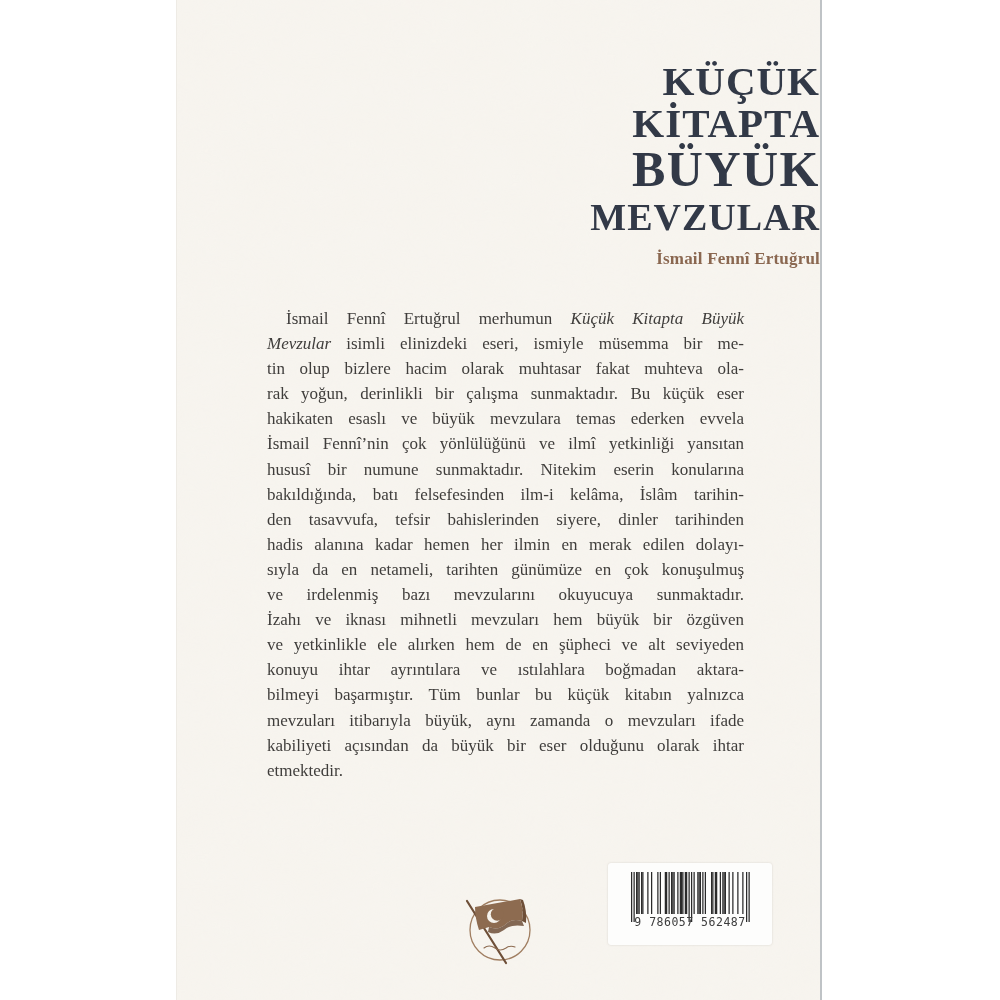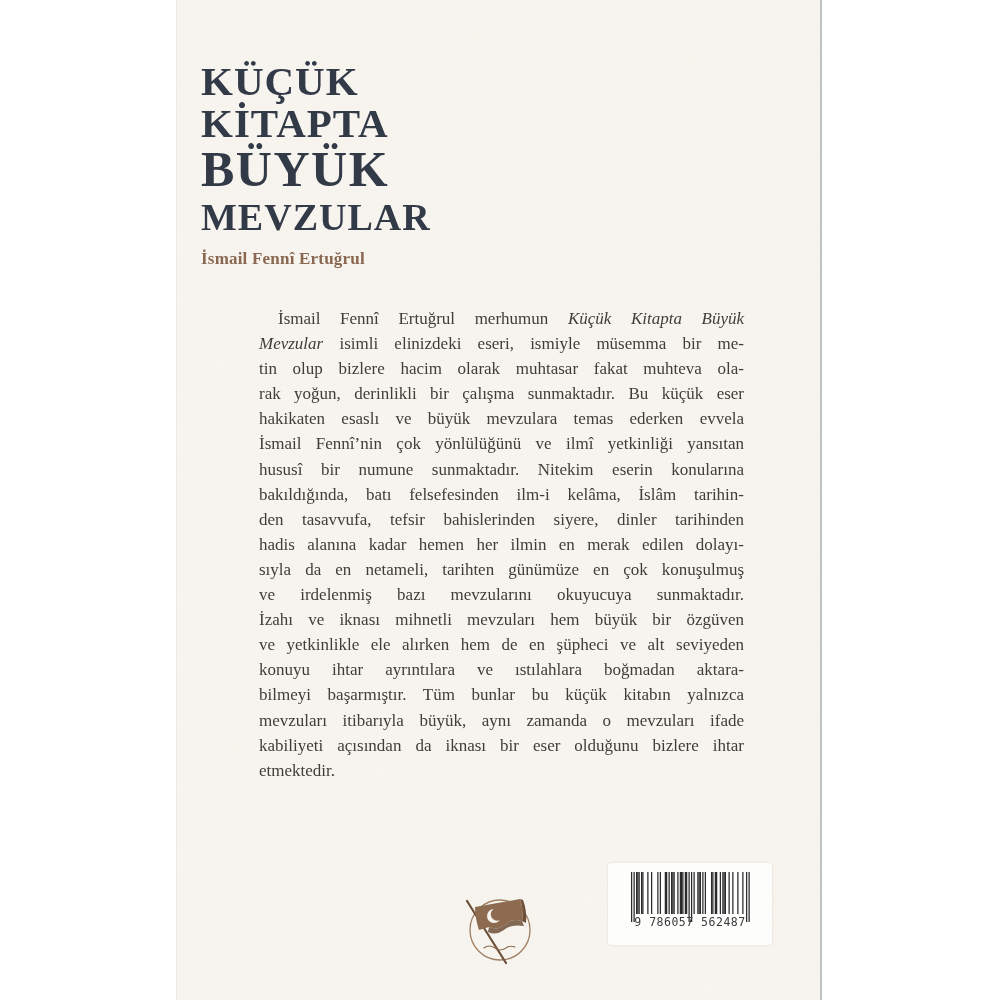--- a/index.html
+++ b/index.html
@@ -8,32 +8,32 @@
   .page { position: relative; width: 1000px; height: 1000px; background: #ffffff; }
 
   .cover {
     position: absolute; left: 176px; top: 0; width: 646px; height: 1000px;
     background: var(--paper, #f6f3ed);
     border-left: 1px solid #eeebe5;
     border-right: 2px solid #bfc3c6;
   }
   .texture { position: absolute; inset: 0; width: 100%; height: 100%; opacity: .55; pointer-events: none; }
 
-  .title-block { position: absolute; left: 0; right: 0; top: 58px; text-align: left; color: var(--title, #323947); padding-left: 24px; }
+  .title-block { position: absolute; left: 0; right: 0; top: 58px; text-align: right; color: var(--title, #323947); padding-left: 24px; }
   .t1 { font-size: 41px; line-height: 46px; font-weight: 600; letter-spacing: 1px; }
   .t2 { font-size: 41px; line-height: 38px; font-weight: 600; letter-spacing: 1px; }
   .t3 { font-size: 50px; line-height: 54px; font-weight: 600; letter-spacing: 1.5px; }
   .t4 { font-size: 38px; line-height: 42px; font-weight: 600; letter-spacing: 1px; }
   .author { margin-top: 11px; font-size: 17px; font-weight: 700; color: var(--author, #8a6750); letter-spacing: .2px; }
 
   .paragraph {
     position: absolute; left: 82px; top: 306px; width: 485px;
     color: var(--body, #3f3d3b); font-size: 17px;
   }
-  .pline { line-height: 25.1px; text-align: justify; text-align-last: justify; white-space: normal; }
+  .pline { line-height: 25.1px; text-align: justify; text-align-last: justify; white-space: normal; margin-left: 8px; }
   .pline.first { text-indent: 19px; }
   .pline.last { text-align-last: left; }
   .pline .em { font-style: italic; }
 
   .logo { position: absolute; left: 283px; top: 890px; width: 80px; height: 80px; }
 
   .barcode-box {
     position: absolute; left: 431px; top: 863px; width: 164px; height: 82px;
     background: var(--barcode-bg, #fdfdfc); border-radius: 3px;
     display: flex; flex-direction: column; align-items: center; padding-top: 9px;
@@ -79,21 +79,21 @@
         <div class="pline"><span>bakıldığında, batı felsefesinden ilm-i kelâma, İslâm tarihin-</span></div>
         <div class="pline"><span>den tasavvufa, tefsir bahislerinden siyere, dinler tarihinden</span></div>
         <div class="pline"><span>hadis alanına kadar hemen her ilmin en merak edilen dolayı-</span></div>
         <div class="pline"><span>sıyla da en netameli, tarihten günümüze en çok konuşulmuş</span></div>
         <div class="pline"><span>ve irdelenmiş bazı mevzularını okuyucuya sunmaktadır.</span></div>
         <div class="pline"><span>İzahı ve iknası mihnetli mevzuları hem büyük bir özgüven</span></div>
         <div class="pline"><span>ve yetkinlikle ele alırken hem de en şüpheci ve alt seviyeden</span></div>
         <div class="pline"><span>konuyu ihtar ayrıntılara ve ıstılahlara boğmadan aktara-</span></div>
         <div class="pline"><span>bilmeyi başarmıştır. Tüm bunlar bu küçük kitabın yalnızca</span></div>
         <div class="pline"><span>mevzuları itibarıyla büyük, aynı zamanda o mevzuları ifade</span></div>
-        <div class="pline"><span>kabiliyeti açısından da iknası bir eser olduğunu bizlere ihtar</span></div>
+        <div class="pline"><span>kabiliyeti açısından da büyük bir eser olduğunu olarak ihtar</span></div>
         <div class="pline last"><span>etmektedir.</span></div>
       </div>
 
     <div class="logo">
       <svg width="80" height="80" viewBox="0 0 80 80" aria-hidden="true">
         <circle cx="40" cy="40" r="30" fill="none" stroke="#a07e61" stroke-width="1.3"></circle>
 
         <line x1="7" y1="11" x2="46" y2="73" stroke="#6e4f38" stroke-width="2.2" stroke-linecap="round"></line>
 
         <path d="M15,17 L60,9 Q64,20 62,31 Q52,28 46,34 Q38,41 29,37 L19,40 Q15,28 15,17 Z" fill="#8d6b50"></path>

